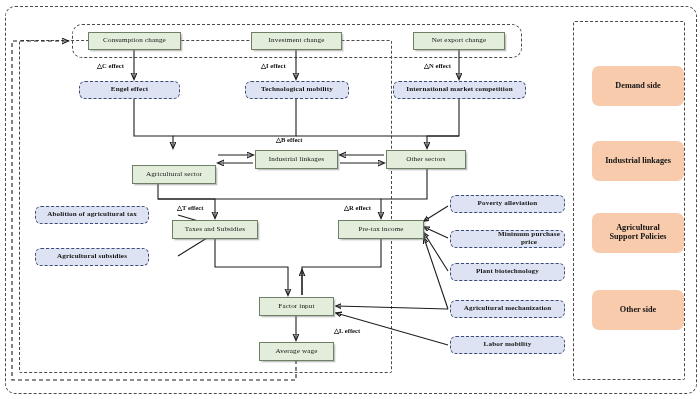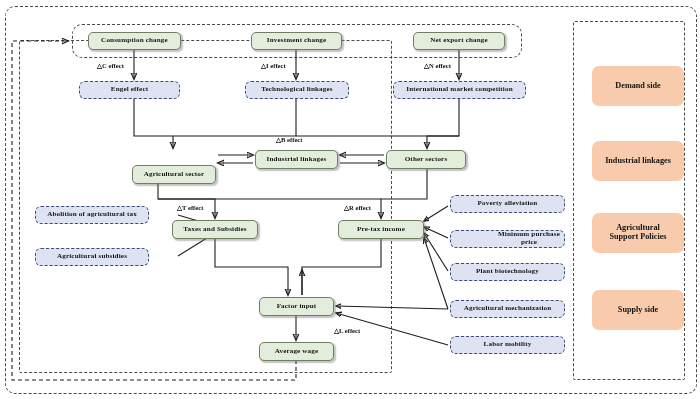--- a/index.html
+++ b/index.html
@@ -8,23 +8,23 @@
 
   
   .dashed-frame{position:absolute;border:1.3px dashed #4a4a4a;border-radius:10px;background:transparent;}
   .dashed-frame.sq{border-radius:2px;}
 
   
   .node{position:absolute;display:flex;align-items:center;justify-content:center;
         text-align:center;box-sizing:border-box;line-height:1.06;}
   .node span{display:block;width:100%;padding:0 3px;}
 
-  .node.green{background:#e2eedb;border:1px solid #6f7f63;border-radius:5px;
+  .node.green{background:#e2eedb;border:1px solid #6f7f63;border-radius:0;
               box-shadow:1.5px 1.5px 1.5px rgba(120,120,120,.45);
-              font-weight:bold;font-size:7.1px;color:#141414;letter-spacing:.15px;}
+              font-weight:normal;font-size:7.1px;color:#141414;letter-spacing:.15px;}
   .node.blue{background:#dde3f2;border:1.4px dashed #3c4a76;border-radius:6px;
              font-weight:bold;font-size:7.1px;color:#141414;letter-spacing:.15px;}
   .node.orange{background:#f7cbac;border:none;border-radius:7px;
                font-weight:bold;font-size:8.2px;color:#141414;text-align:center;}
 
   
   .elabel{position:absolute;font-size:6.6px;font-weight:bold;color:#111;
           white-space:nowrap;font-family:"Liberation Serif",serif;}
 
   
@@ -107,21 +107,21 @@
     <span>Investment  change</span>
   </div>
   <div class="node green" style="left:413px;top:32px;width:92px;height:18px;">
     <span>Net export change</span>
   </div>
 
   <div class="node blue" style="left:79px;top:81px;width:101px;height:18px;">
     <span>Engel effect</span>
   </div>
   <div class="node blue" style="left:245px;top:81px;width:104px;height:18px;">
-    <span>Technological linkages</span>
+    <span>Technological mobility</span>
   </div>
   <div class="node blue" style="left:393px;top:81px;width:133px;height:18px;">
     <span>International market competition</span>
   </div>
 
   <div class="node green" style="left:132px;top:150px;width:84px;height:19px;margin-top:15px;">
     <span>Agricultural sector</span>
   </div>
   <div class="node green" style="left:255px;top:150px;width:83px;height:19px;">
     <span>Industrial linkages</span>
@@ -171,16 +171,16 @@
     <span>Demand side</span>
   </div>
   <div class="node orange" style="left:592px;top:141px;width:92px;height:40px;">
     <span>Industrial linkages</span>
   </div>
   <div class="node orange" style="left:592px;top:213px;width:92px;height:40px;white-space:pre-line;">
     <span>Agricultural
 Support Policies</span>
   </div>
   <div class="node orange" style="left:592px;top:290px;width:92px;height:40px;">
-    <span>Supply side</span>
+    <span>Other side</span>
   </div>
 
 </div>
 
 </body></html>

